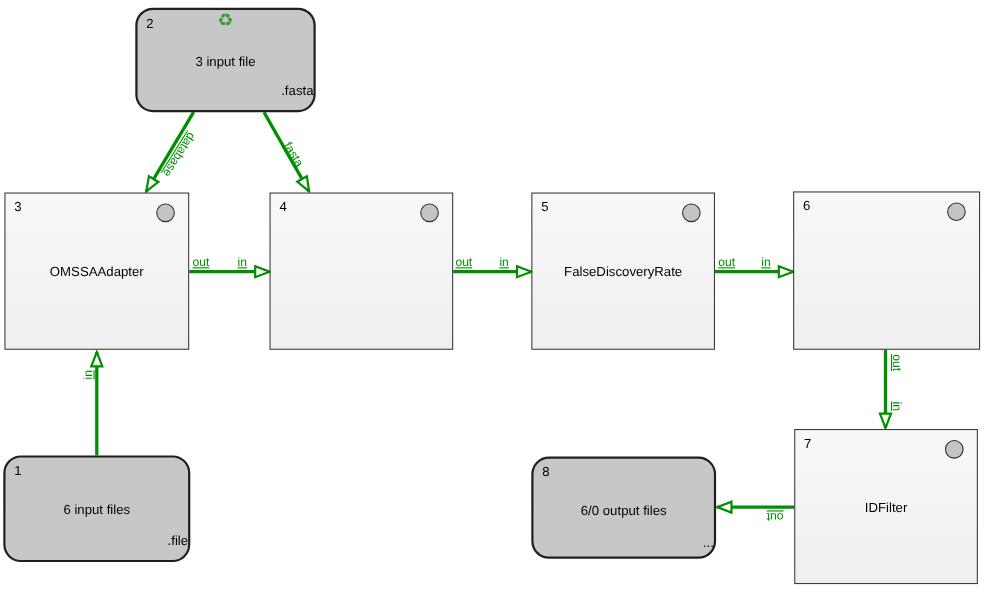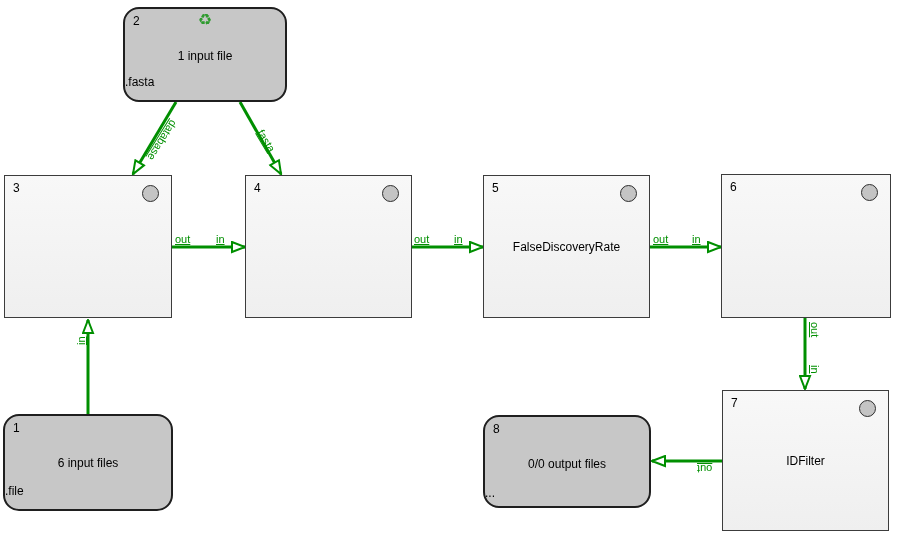--- a/index.html
+++ b/index.html
@@ -40,21 +40,21 @@
     text-align: center;
     font-size: 12px;
     white-space: nowrap;
   }
   .tool-node .node-title { top: 50%; transform: translateY(-50%); }
   .io-node .node-title { top: 40px; }
   .node-ext {
     position: absolute;
     left: 0; right: 0;
     bottom: 11px;
-    text-align: left;
+    text-align: right;
     font-size: 12px;
   }
   .status-dot {
     position: absolute;
     top: 9px; right: 12px;
     width: 17px; height: 17px;
     border-radius: 50%;
     background: #c4c4c4;
     border: 1.5px solid #2e2e2e;
     box-sizing: border-box;
@@ -99,33 +99,34 @@
     <line x1="412" y1="247" x2="483" y2="247" stroke="#008f00" stroke-width="3" marker-end="url(#ah)"></line>
     <line x1="650" y1="247" x2="721" y2="247" stroke="#008f00" stroke-width="3" marker-end="url(#ah)"></line>
     <line x1="805" y1="318" x2="805" y2="389" stroke="#008f00" stroke-width="3" marker-end="url(#ah)"></line>
     <line x1="722" y1="461" x2="652" y2="461" stroke="#008f00" stroke-width="3" marker-end="url(#ah)"></line>
     <line x1="88" y1="414" x2="88" y2="320" stroke="#008f00" stroke-width="3" marker-end="url(#ah)"></line>
   </svg>
 
   <div class="node io-node" style="left:123px; top:7px; width:164px; height:95px;">
     <span class="node-num">2</span>
     <span class="recycle">♻</span>
-    <div class="node-title">1 input file</div>
+    <div class="node-title">3 input file</div>
     <div class="node-ext">.fasta</div>
   </div>
 
   <div class="node io-node" style="left:3px; top:414px; width:170px; height:97px;">
     <span class="node-num">1</span>
     <div class="node-title">6 input files</div>
     <div class="node-ext">.file</div>
   </div>
 
   <div class="node tool-node" style="left:4px; top:175px; width:168px; height:143px;">
     <span class="node-num">3</span>
     <span class="status-dot"></span>
+    <div class="node-title">OMSSAAdapter</div>
   </div>
 
   <div class="node tool-node" style="left:245px; top:175px; width:167px; height:143px;">
     <span class="node-num">4</span>
     <span class="status-dot"></span>
   </div>
 
   <div class="node tool-node" style="left:483px; top:175px; width:167px; height:143px;">
     <span class="node-num">5</span>
     <span class="status-dot"></span>
@@ -138,21 +139,21 @@
   </div>
 
   <div class="node tool-node" style="left:722px; top:390px; width:167px; height:141px;">
     <span class="node-num">7</span>
     <span class="status-dot"></span>
     <div class="node-title">IDFilter</div>
   </div>
 
   <div class="node io-node" style="left:483px; top:415px; width:168px; height:93px;">
     <span class="node-num">8</span>
-    <div class="node-title">0/0 output files</div>
+    <div class="node-title">6/0 output files</div>
     <div class="node-ext" style="bottom:6px;">...</div>
   </div>
 
   <span class="edge-label rot-db" style="left:162px; top:140px;">database</span>
   <span class="edge-label rot-fa" style="left:266px; top:141px;">fasta</span>
 
   <span class="edge-label" style="left:175px; top:233px;">out</span>
   <span class="edge-label" style="left:216px; top:233px;">in</span>
 
   <span class="edge-label" style="left:414px; top:233px;">out</span>

